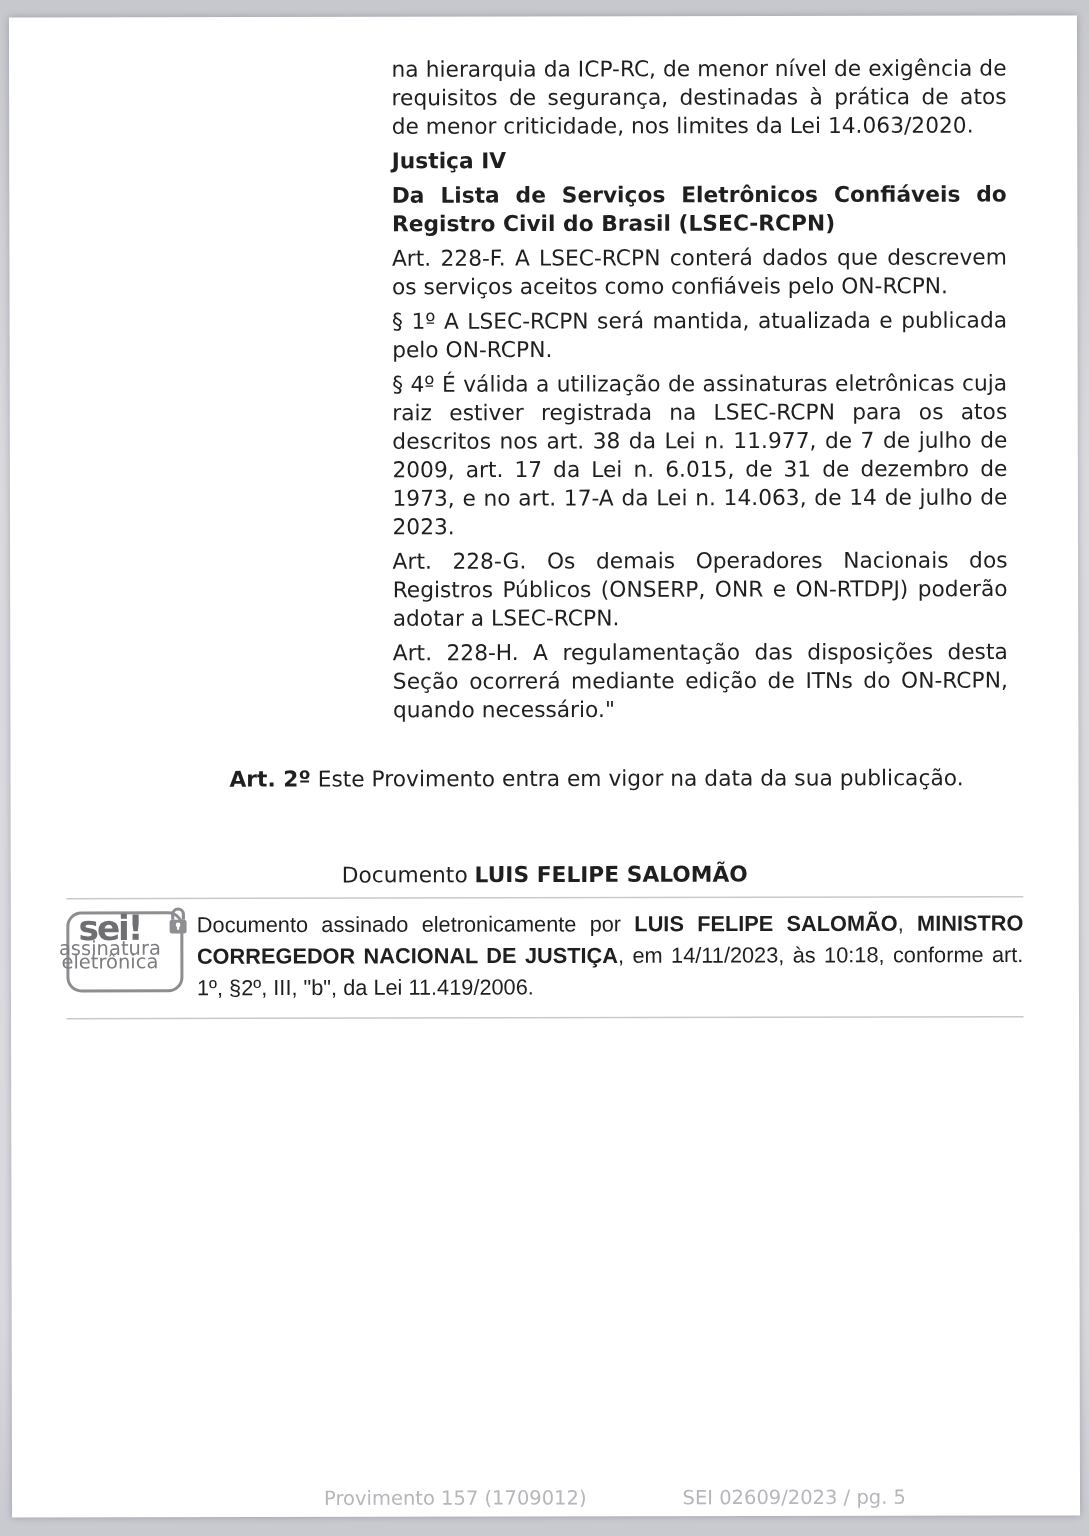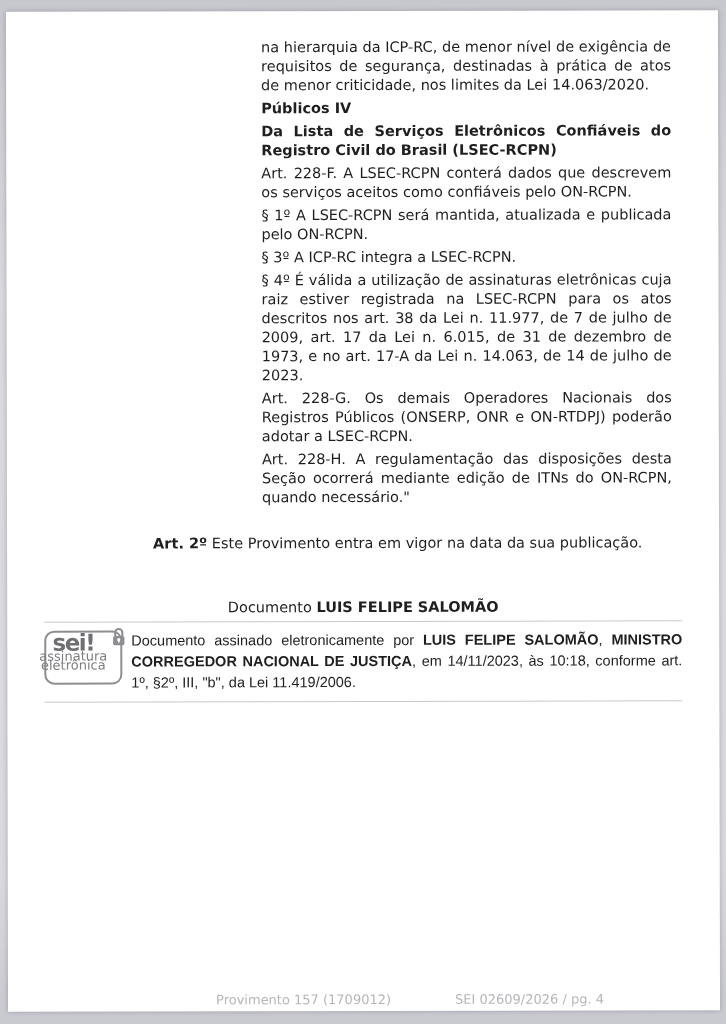--- a/index.html
+++ b/index.html
@@ -102,25 +102,24 @@
   }
 </style>
 </head>
 <body>
 
 <div class="backdrop">
   <div class="page">
 
     <div class="quote">
       <p>na hierarquia da ICP-RC, de menor nível de exigência de requisitos de segurança, destinadas à prática de atos de menor criticidade, nos limites da Lei 14.063/2020.</p>
-      <p class="bold mt-subsec">Públicos IV</p>
+      <p class="bold mt-subsec">Justiça IV</p>
       <p class="bold mt-title">Da Lista de Serviços Eletrônicos Confiáveis do Registro Civil do Brasil (LSEC-RCPN)</p>
       <p class="mt-art">Art. 228-F. A LSEC-RCPN conterá dados que descrevem os serviços aceitos como confiáveis pelo ON-RCPN.</p>
       <p>§ 1º A LSEC-RCPN será mantida, atualizada e publicada pelo ON-RCPN.</p>
-      <p>§ 3º A ICP-RC integra a LSEC-RCPN.</p>
       <p>§ 4º É válida a utilização de assinaturas eletrônicas cuja raiz estiver registrada na LSEC-RCPN para os atos descritos nos art. 38 da Lei n. 11.977, de 7 de julho de 2009, art. 17 da Lei n. 6.015, de 31 de dezembro de 1973, e no art. 17-A da Lei n. 14.063, de 14 de julho de 2023.</p>
       <p class="mt-artg">Art. 228-G. Os demais Operadores Nacionais dos Registros Públicos (ONSERP, ONR e ON-RTDPJ) poderão adotar a LSEC-RCPN.</p>
       <p class="mt-arth">Art. 228-H. A regulamentação das disposições desta Seção ocorrerá mediante edição de ITNs do ON-RCPN, quando necessário."</p>
     </div>
 
     <p class="art2"><span class="bold">Art. 2º</span>
       <span>Este Provimento entra em vigor na data da sua publicação.</span></p>
 
     <p class="minister"><span>Documento</span>
       <span class="bold">LUIS FELIPE SALOMÃO</span></p>
@@ -139,17 +138,17 @@
             <circle cx="12" cy="18" r="2.2" fill="#ffffff"></circle>
             <rect x="11" y="18" width="2" height="4.5" fill="#ffffff"></rect>
           </svg>
         </span>
       </div>
       <p class="sig-text"><span>Documento assinado eletronicamente por </span><span class="bold">LUIS FELIPE SALOMÃO</span><span>, </span><span class="bold">MINISTRO CORREGEDOR NACIONAL DE JUSTIÇA</span><span>, em 14/11/2023, às 10:18, conforme art. 1º, §2º, III, "b", da Lei 11.419/2006.</span></p>
     </div>
 
     <div class="footer">
       <span>Provimento 157 (1709012)</span>
-      <span>SEI 02609/2026 / pg. 4</span>
+      <span>SEI 02609/2023 / pg. 5</span>
     </div>
 
   </div>
 </div>
 
 </body></html>

